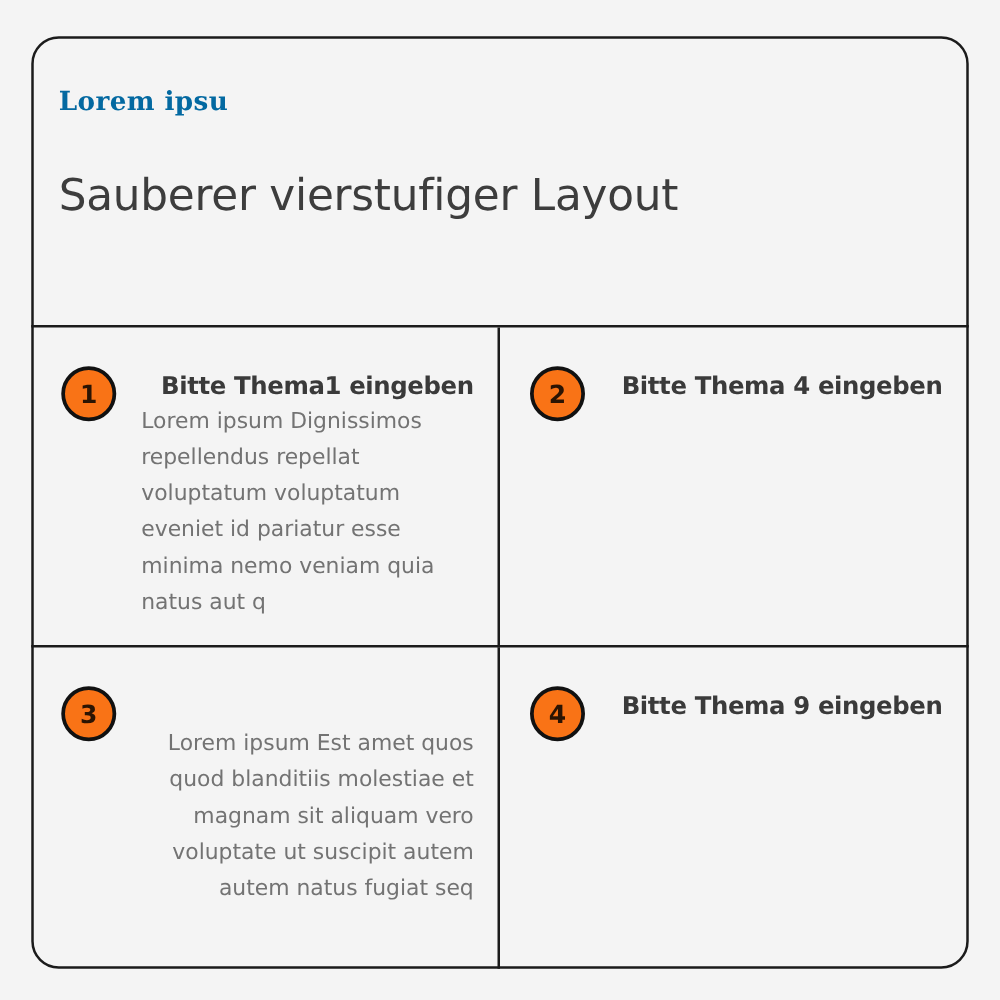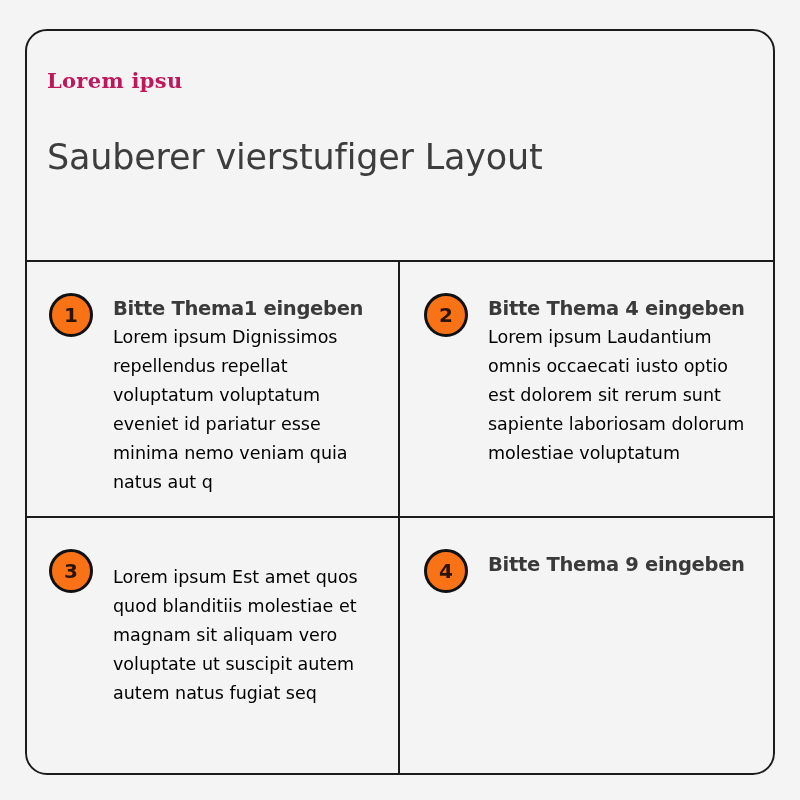--- a/index.html
+++ b/index.html
@@ -40,21 +40,21 @@
   }
 
   #eyebrow-label {
     position: absolute;
     left: 47px;
     top: 68px;
     font-family: "DejaVu Serif", serif;
     font-weight: bold;
     font-size: 21px;
     letter-spacing: 0.3px;
-    color: #be185d;
+    color: #0369a1;
     white-space: nowrap;
   }
 
   #page-title {
     position: absolute;
     left: 47px;
     top: 137px;
     font-family: "DejaVu Sans", sans-serif;
     font-weight: normal;
     font-size: 35px;
@@ -118,33 +118,34 @@
   }
 
   .quadrant-heading {
     font-family: "DejaVu Sans", sans-serif;
     font-weight: bold;
     font-size: 19.5px;
     color: #3a3a3a;
     white-space: nowrap;
     letter-spacing: -0.3px;
     margin: 0 0 3px 0;
+    text-align: right;
   }
 
   .quadrant-text {
     font-family: "DejaVu Sans", sans-serif;
     font-weight: normal;
     font-size: 17.5px;
     line-height: 29px;
-    color: #000000;
+    color: #737373;
     margin: 0;
   }
 
   
-  .quadrant.q3 .quadrant-text { margin-top: 10px; }
+  .quadrant.q3 .quadrant-text { margin-top: 28px; text-align: right; }
 </style>
 </head>
 <body>
 
 <div id="infographic-frame"></div>
 
 <div id="header-band"></div>
 
 <div id="eyebrow-label">Lorem ipsu</div>
 
@@ -160,21 +161,20 @@
         <div class="quadrant-text">Lorem ipsum Dignissimos repellendus repellat voluptatum voluptatum eveniet id pariatur esse minima nemo veniam quia natus aut q</div>
       </div>
     </div>
   </div>
 
   <div class="quadrant q2">
     <div class="quadrant-inner">
       <div class="step-badge">2</div>
       <div class="quadrant-body">
         <div class="quadrant-heading">Bitte Thema 4 eingeben</div>
-        <div class="quadrant-text">Lorem ipsum Laudantium omnis occaecati iusto optio est dolorem sit rerum sunt sapiente laboriosam dolorum molestiae voluptatum</div>
       </div>
     </div>
   </div>
 
   <div class="quadrant q3">
     <div class="quadrant-inner">
       <div class="step-badge">3</div>
       <div class="quadrant-body">
         <div class="quadrant-text">Lorem ipsum Est amet quos quod blanditiis molestiae et magnam sit aliquam vero voluptate ut suscipit autem autem natus fugiat seq</div>
       </div>

